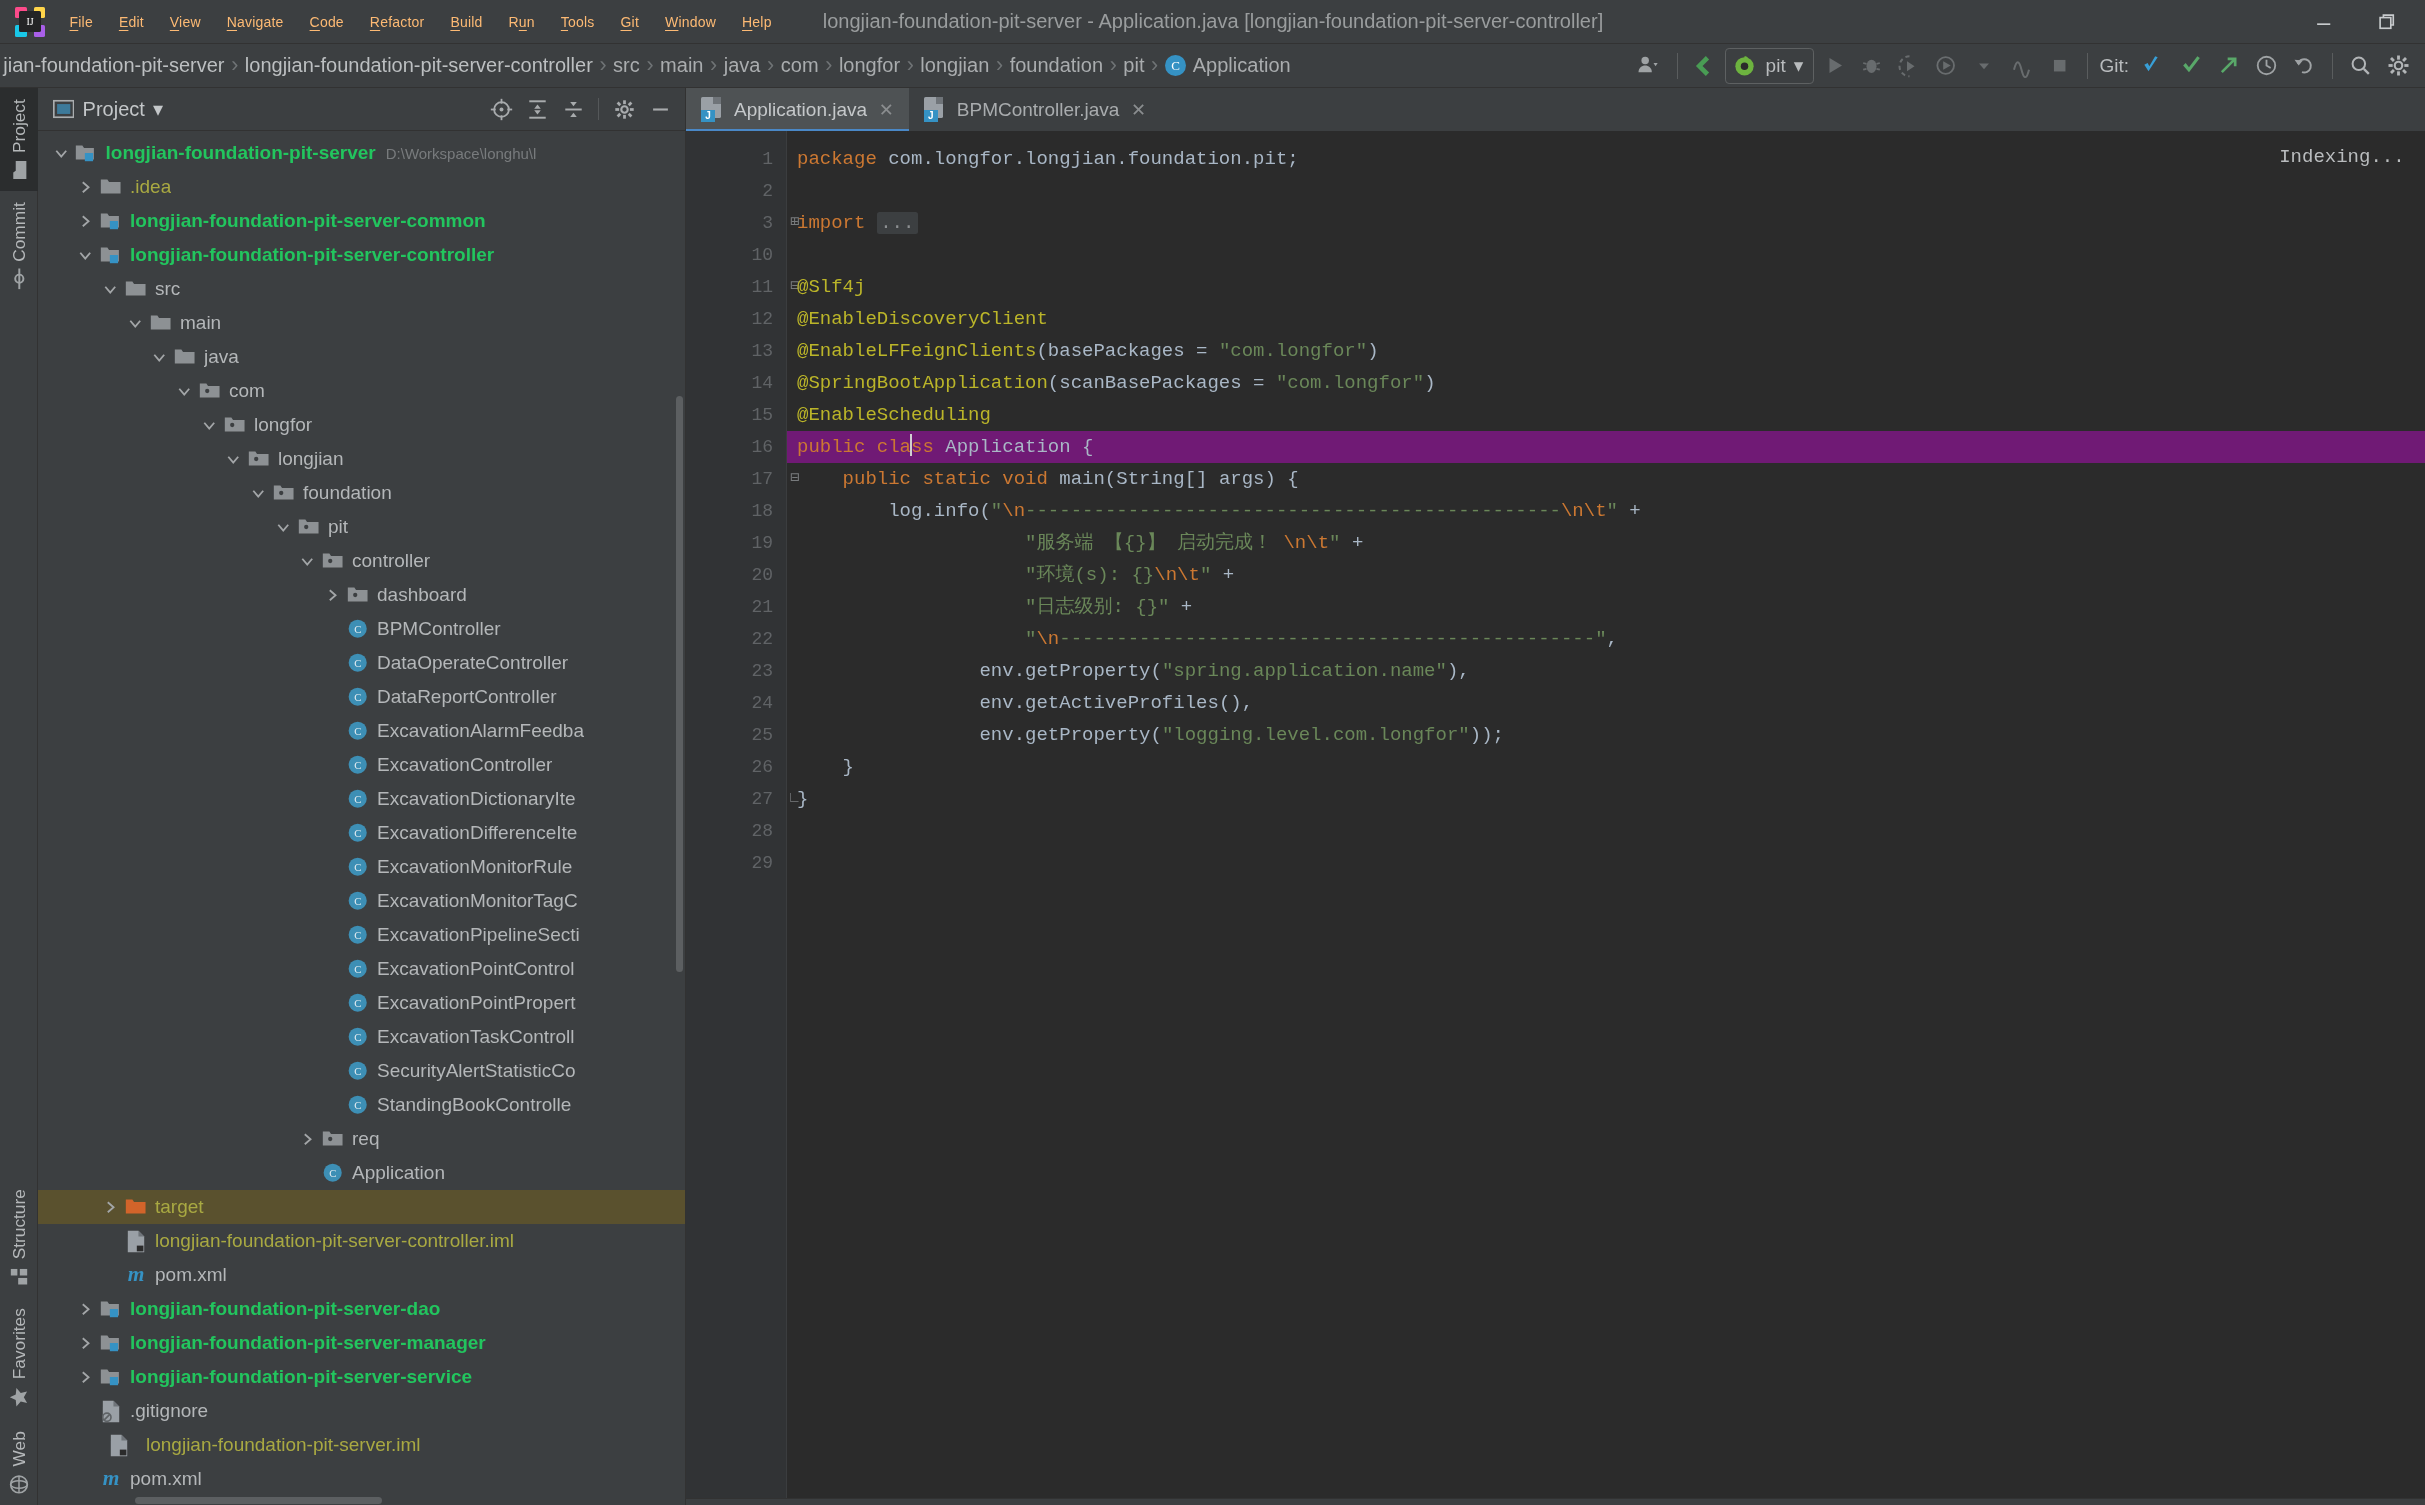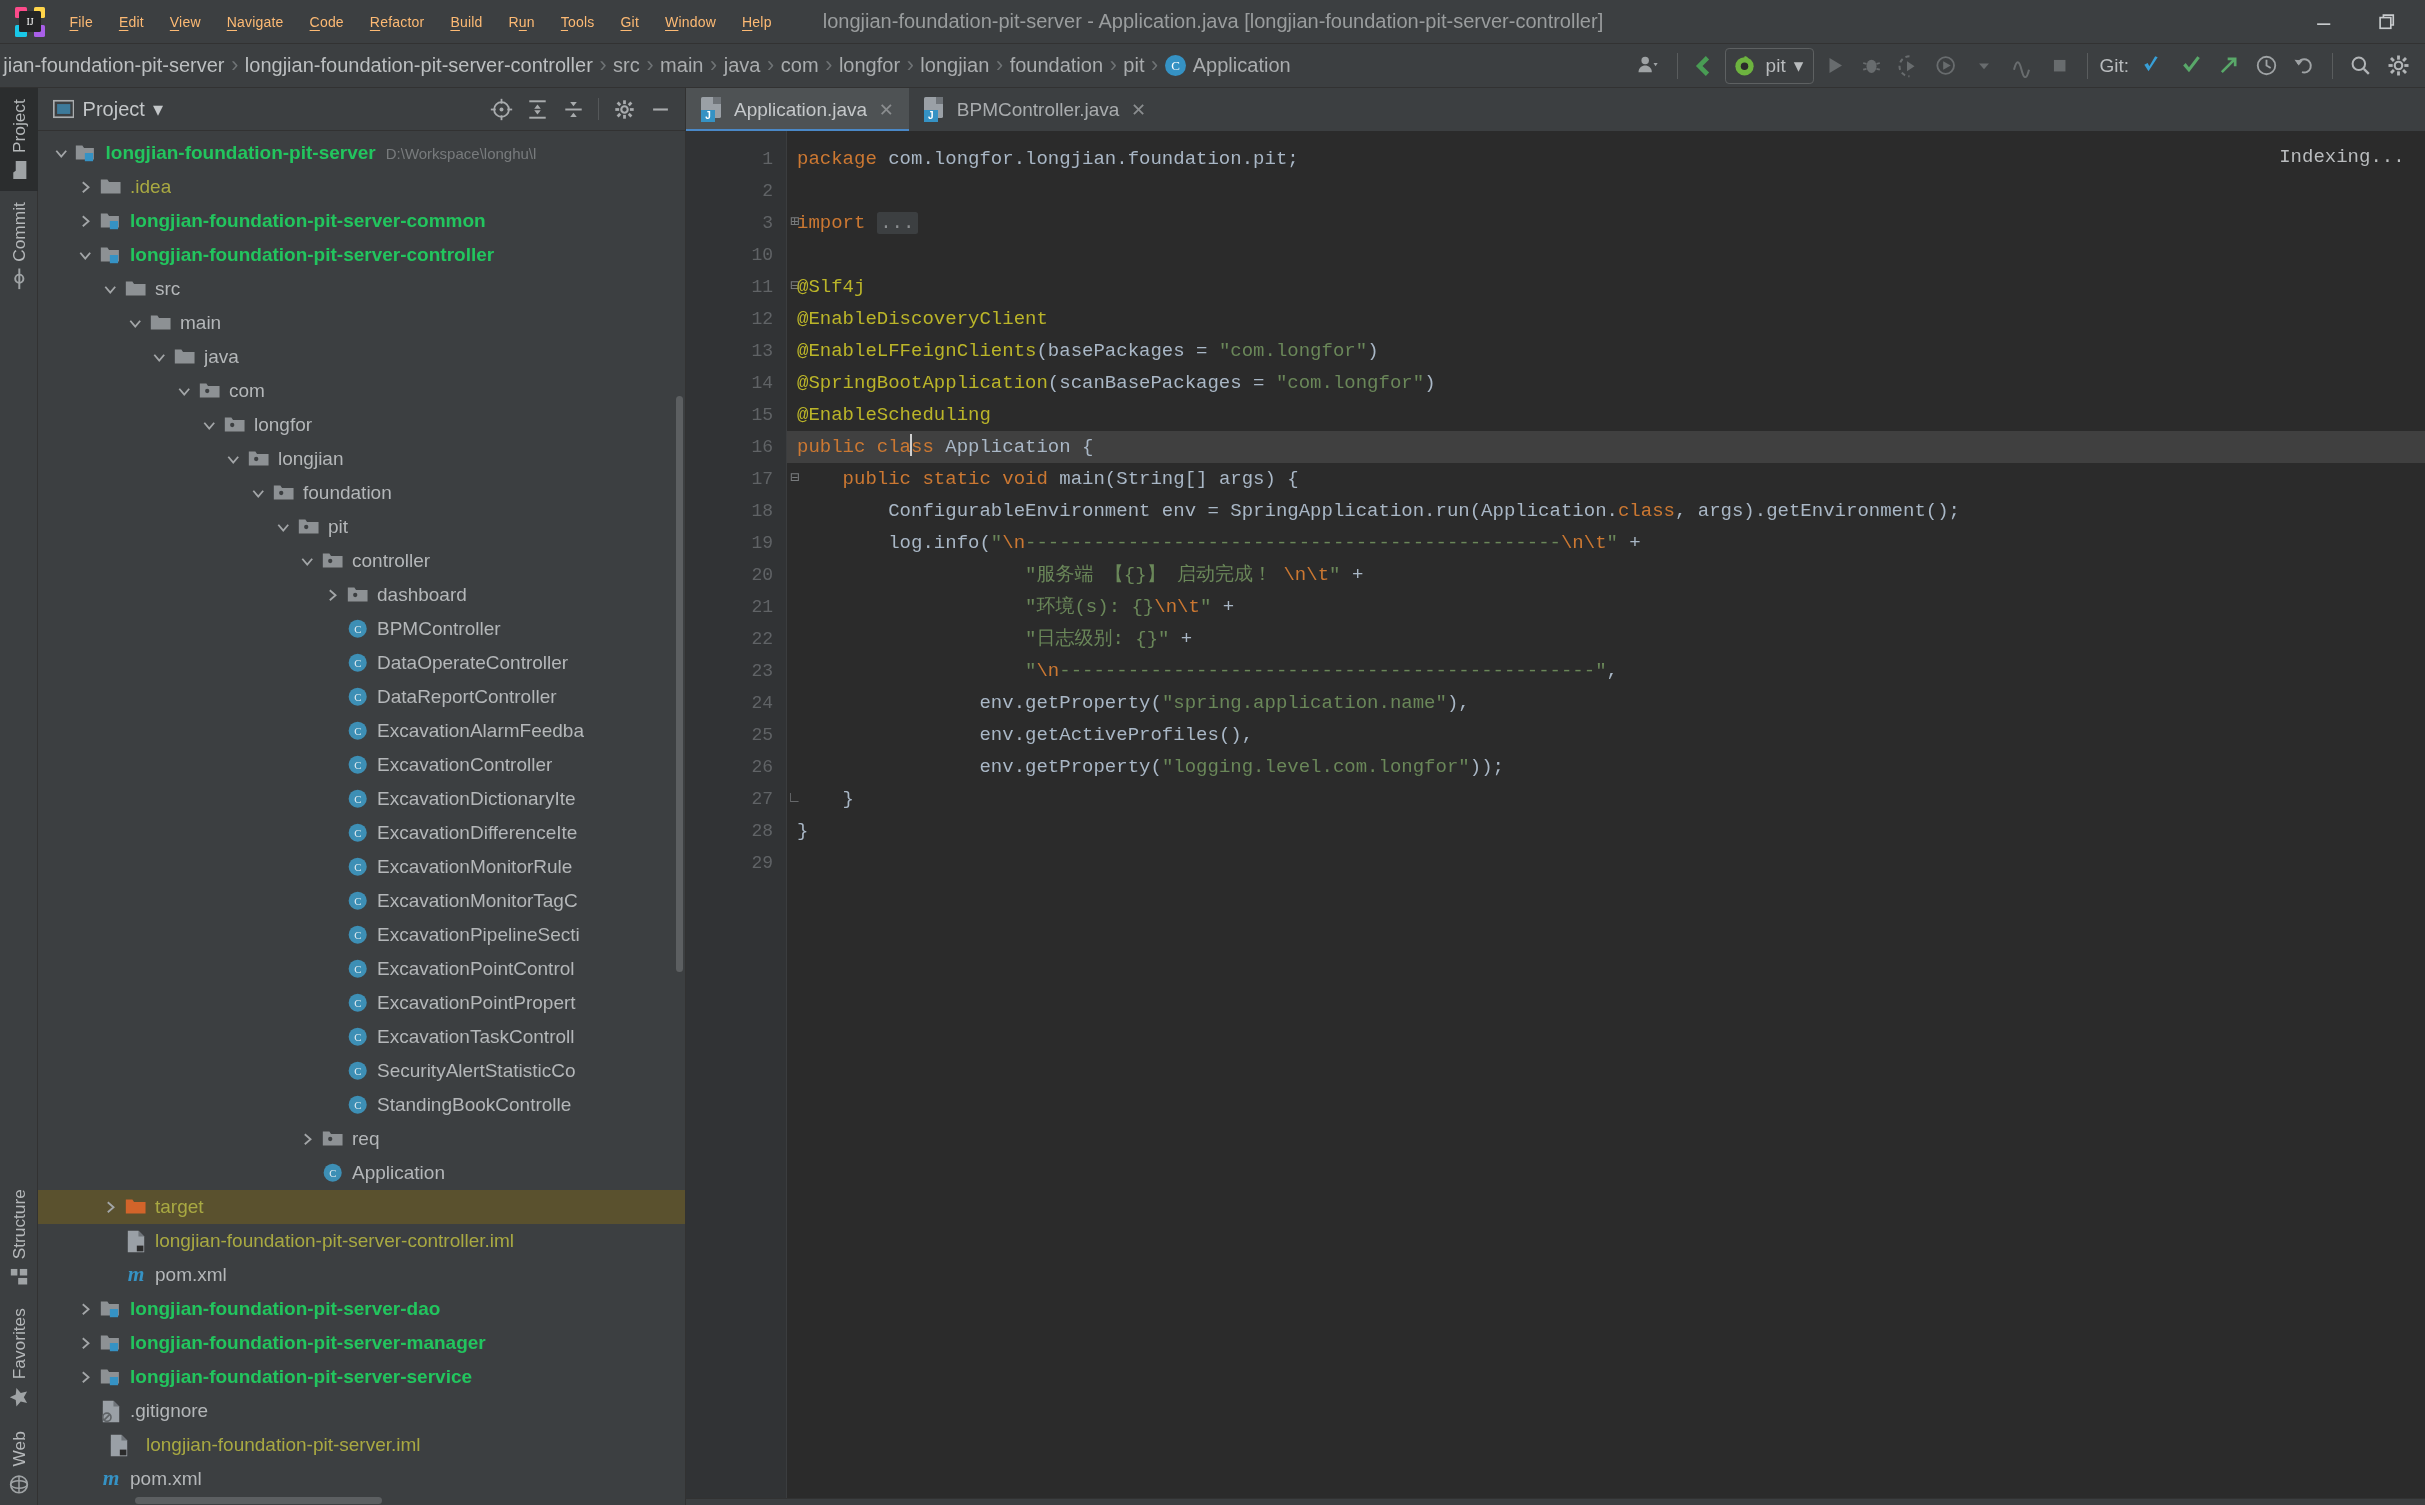--- a/index.html
+++ b/index.html
@@ -137,21 +137,21 @@
     text-align: right; padding-top: 11.5px;
   }
   .gline { height: 32px; line-height: 32px; padding-right: 13px; position: relative; }
   .fold-m { position: absolute; right: -13px; top: 50%; transform: translateY(-50%); color: #787b7d; font-size: 15px; }
   .code {
     flex: 1; position: relative; padding-top: 11.5px; overflow: hidden;
     font-family: "Liberation Mono", monospace; font-size: 19px; color: #a9b7c6;
     border-left: 0.8px solid #3b3d3f;
   }
   .cline { height: 32px; line-height: 32px; white-space: pre; padding-left: 10px; }
-  .cline.hl { background: #404040; }
+  .cline.hl { background: #701a75; }
   .kw { color: #cc7832; }
   .str { color: #6a8759; }
   .ann { color: #bbb529; }
   .fn { color: #a9b7c6; }
   .plus { color: #a9b7c6; }
   .esc { color: #cc7832; }
   .dots { background: #3c3f41; color: #8c8f91; padding: 0 3.3px; border-radius: 2.5px; }
   .indexing {
     position: absolute; right: 21.4px; top: 15px; color: #b9bcbe; font-size: 19px;
   }
@@ -998,21 +998,20 @@
             <div class="cline"></div>
             <div class="cline"><span class="kw">import </span><span class="dots">...</span></div>
             <div class="cline"></div>
             <div class="cline"><span class="ann">@Slf4j</span></div>
             <div class="cline"><span class="ann">@EnableDiscoveryClient</span></div>
             <div class="cline"><span class="ann">@EnableLFFeignClients</span><span class="fn">(basePackages = </span><span class="str">"com.longfor"</span><span class="fn">)</span></div>
             <div class="cline"><span class="ann">@SpringBootApplication</span><span class="fn">(scanBasePackages = </span><span class="str">"com.longfor"</span><span class="fn">)</span></div>
             <div class="cline"><span class="ann">@EnableScheduling</span></div>
             <div class="cline hl"><span class="kw">public cla<span class="caret"></span>ss </span><span class="fn">Application {</span></div>
             <div class="cline">&nbsp;&nbsp;&nbsp;&nbsp;<span class="kw">public static void </span><span class="fn">main(String[] args) {</span></div>
-            <div class="cline">&nbsp;&nbsp;&nbsp;&nbsp;&nbsp;&nbsp;&nbsp;&nbsp;<span class="fn">ConfigurableEnvironment env = SpringApplication.run(Application.</span><span class="kw">class</span><span class="fn">, args).getEnvironment();</span></div>
             <div class="cline">&nbsp;&nbsp;&nbsp;&nbsp;&nbsp;&nbsp;&nbsp;&nbsp;<span class="fn">log.info(</span><span class="str">"</span><span class="esc">\n</span><span class="str">-----------------------------------------------</span><span class="esc">\n\t</span><span class="str">"</span><span class="plus"> +</span></div>
             <div class="cline">&nbsp;&nbsp;&nbsp;&nbsp;&nbsp;&nbsp;&nbsp;&nbsp;&nbsp;&nbsp;&nbsp;&nbsp;&nbsp;&nbsp;&nbsp;&nbsp;&nbsp;&nbsp;&nbsp;&nbsp;<span class="str">"服务端 【{}】 启动完成！ </span><span class="esc">\n\t</span><span class="str">"</span><span class="plus"> +</span></div>
             <div class="cline">&nbsp;&nbsp;&nbsp;&nbsp;&nbsp;&nbsp;&nbsp;&nbsp;&nbsp;&nbsp;&nbsp;&nbsp;&nbsp;&nbsp;&nbsp;&nbsp;&nbsp;&nbsp;&nbsp;&nbsp;<span class="str">"环境(s): {}</span><span class="esc">\n\t</span><span class="str">"</span><span class="plus"> +</span></div>
             <div class="cline">&nbsp;&nbsp;&nbsp;&nbsp;&nbsp;&nbsp;&nbsp;&nbsp;&nbsp;&nbsp;&nbsp;&nbsp;&nbsp;&nbsp;&nbsp;&nbsp;&nbsp;&nbsp;&nbsp;&nbsp;<span class="str">"日志级别: {}"</span><span class="plus"> +</span></div>
             <div class="cline">&nbsp;&nbsp;&nbsp;&nbsp;&nbsp;&nbsp;&nbsp;&nbsp;&nbsp;&nbsp;&nbsp;&nbsp;&nbsp;&nbsp;&nbsp;&nbsp;&nbsp;&nbsp;&nbsp;&nbsp;<span class="str">"</span><span class="esc">\n</span><span class="str">-----------------------------------------------"</span><span class="plus">,</span></div>
             <div class="cline">&nbsp;&nbsp;&nbsp;&nbsp;&nbsp;&nbsp;&nbsp;&nbsp;&nbsp;&nbsp;&nbsp;&nbsp;&nbsp;&nbsp;&nbsp;&nbsp;<span class="fn">env.getProperty(</span><span class="str">"spring.application.name"</span><span class="fn">),</span></div>
             <div class="cline">&nbsp;&nbsp;&nbsp;&nbsp;&nbsp;&nbsp;&nbsp;&nbsp;&nbsp;&nbsp;&nbsp;&nbsp;&nbsp;&nbsp;&nbsp;&nbsp;<span class="fn">env.getActiveProfiles(),</span></div>
             <div class="cline">&nbsp;&nbsp;&nbsp;&nbsp;&nbsp;&nbsp;&nbsp;&nbsp;&nbsp;&nbsp;&nbsp;&nbsp;&nbsp;&nbsp;&nbsp;&nbsp;<span class="fn">env.getProperty(</span><span class="str">"logging.level.com.longfor"</span><span class="fn">));</span></div>
             <div class="cline">&nbsp;&nbsp;&nbsp;&nbsp;<span class="fn">}</span></div>
             <div class="cline"><span class="fn">}</span></div>

